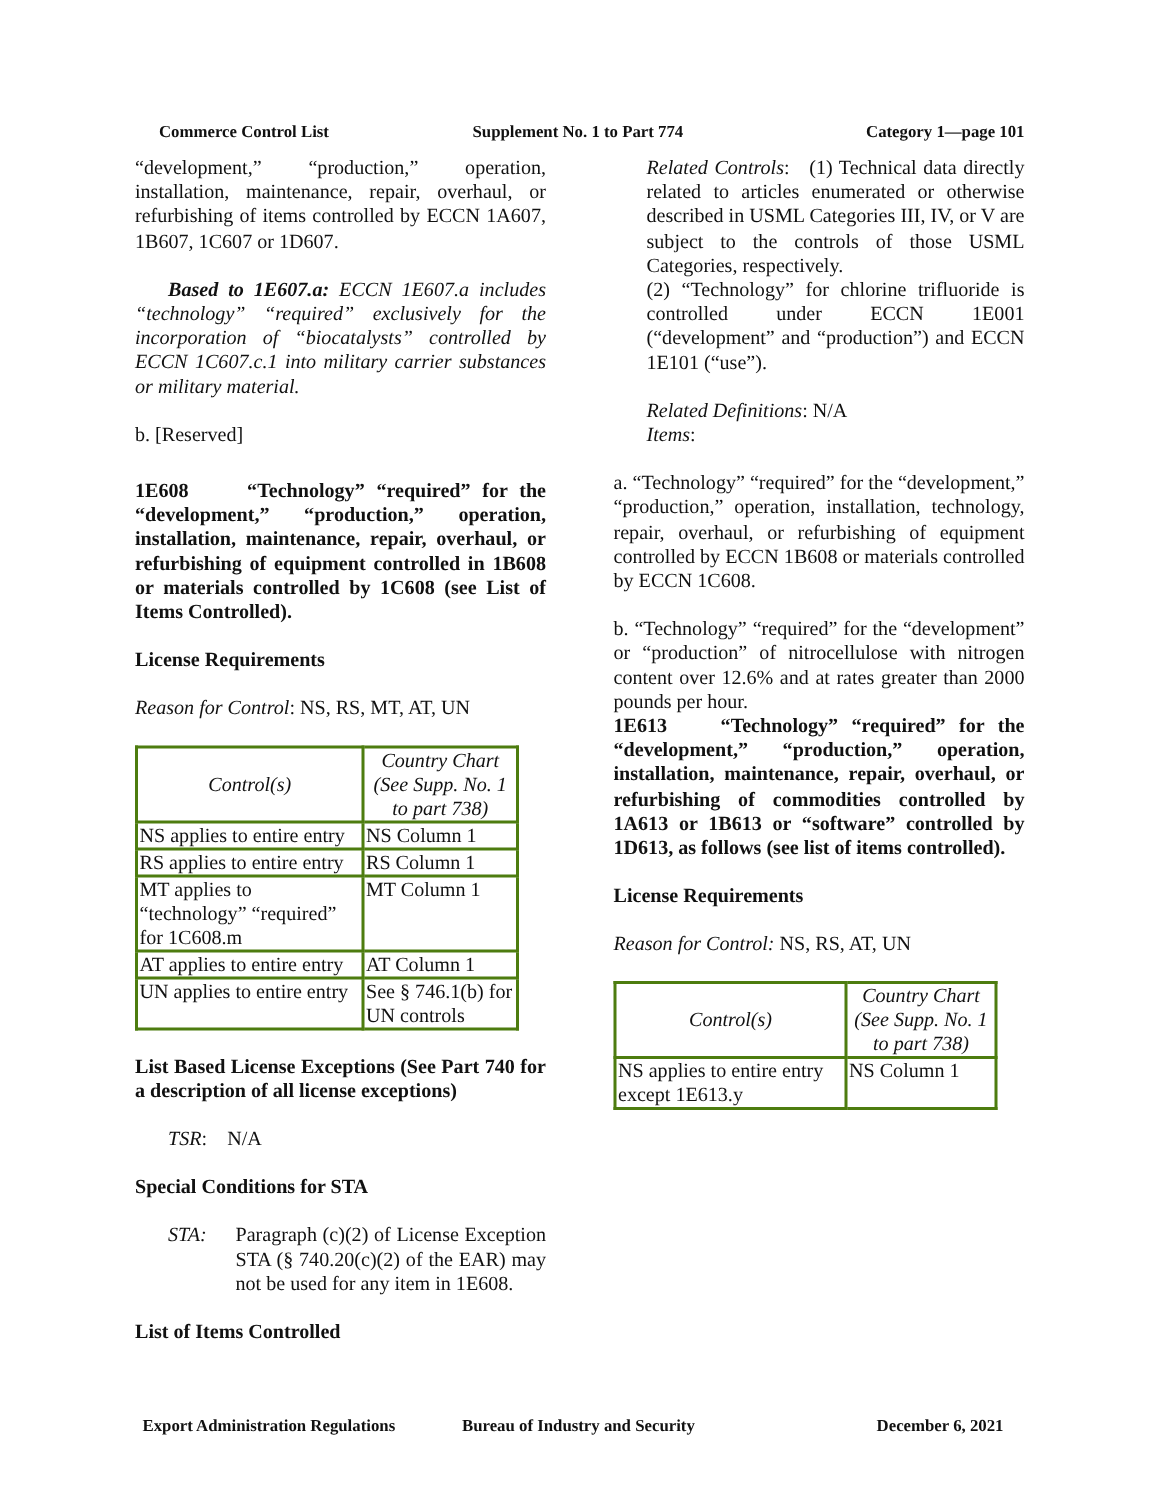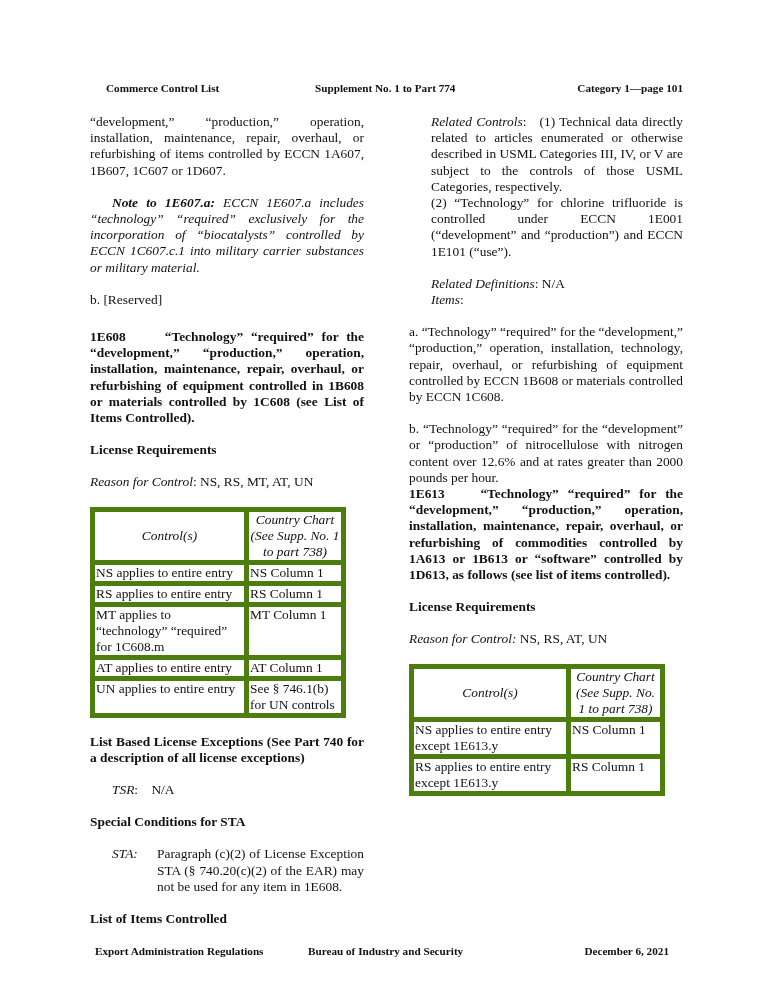--- a/index.html
+++ b/index.html
@@ -8,48 +8,48 @@
     font-family: "Liberation Serif", "DejaVu Serif", serif;
     color: #111; font-size: 13.4px; line-height: 16.2px;
   }
   .hdr, .ftr {
     position: absolute; left: 90px; width: 593px;
     font-weight: bold; font-size: 11.2px;
   }
   .hdr { top: 80px; }
   .ftr { top: 943px; }
   .hdr span, .ftr span { position: absolute; top: 0; white-space: nowrap; }
-  .col { position: absolute; top: 114px; width: 274px; }
+  .col { position: absolute; top: 104px; width: 274px; }
   .col-left { left: 90px; }
   .col-right { left: 409px; }
   p { margin: 0; text-align: justify; }
   .b { font-weight: bold; }
   .i { font-style: italic; }
   .indent { padding-left: 22px; }
   .gap { margin-top: 16px; }
   table { border-collapse: collapse; font-size: 13.4px; line-height: 16px; }
-  td, th { border: 5px solid #4d7c0f; padding: 0 1px; vertical-align: top; font-weight: normal; text-align: left; }
+  td, th { border: 2px solid #4d7c0f; padding: 0 1px; vertical-align: top; font-weight: normal; text-align: left; }
   th { font-style: italic; text-align: center; vertical-align: middle; }
   .lbl-row { display: flex; }
   .lbl-row .k { width: 45px; flex: none; font-style: italic; }
   .lbl-row .v { flex: 1; text-align: justify; }
   u { text-decoration: underline; }
 </style>
 </head>
 <body>
 
 <div class="hdr">
   <span style="left:16px">Commerce Control List</span>
   <span style="left:225px">Supplement No. 1 to Part 774</span>
   <span style="right:0">Category 1—page  101</span>
 </div>
 
 <div class="col col-left">
   <p>“development,” “production,” operation, installation, maintenance, repair, overhaul, or refurbishing of items controlled by ECCN 1A607, 1B607, 1C607 or 1D607.</p>
-  <p class="gap i" style="text-indent:22px"><span class="b">Note to 1E607.a:</span> <span>ECCN 1E607.a includes “technology” “required” exclusively for the incorporation of “biocatalysts” controlled by ECCN 1C607.c.1 into military carrier substances or military material.</span></p>
+  <p class="gap i" style="text-indent:22px"><span class="b">Based to 1E607.a:</span> <span>ECCN 1E607.a includes “technology” “required” exclusively for the incorporation of “biocatalysts” controlled by ECCN 1C607.c.1 into military carrier substances or military material.</span></p>
   <p class="gap">b. [Reserved]</p>
 
   <p class="b" style="margin-top:21px">1E608 &nbsp;&nbsp;&nbsp; “Technology” “required” for the “development,” “production,” operation, installation, maintenance, repair, overhaul, or refurbishing of equipment controlled in 1B608 or materials controlled by 1C608 (see List of Items Controlled).</p>
   <p class="b gap">License Requirements</p>
   <p class="gap"><span class="i">Reason for Control</span><span>: NS, RS, MT, AT, UN</span></p>
 
   <table style="margin-top:16px; width:256px">
     <tbody>
         <tr>
       <th style="width:147px">Control(s)</th>
@@ -105,24 +105,20 @@
   <table style="margin-top:16px; width:256px">
     <tbody>
         <tr>
       <th style="width:150px">Control(s)</th>
       <th>Country Chart (See Supp. No. 1 to part 738)</th>
     </tr>
     <tr>
       <td>NS applies to entire entry except 1E613.y</td>
       <td>NS Column 1</td>
     </tr>
-    <tr>
-      <td>RS applies to entire entry except 1E613.y</td>
-      <td>RS Column 1</td>
-    </tr>
   </tbody>
     </table>
 </div>
 
 <div class="ftr">
   <span style="left:5px">Export Administration Regulations</span>
   <span style="left:218px">Bureau of Industry and Security</span>
   <span style="right:14px">December 6, 2021</span>
 </div>
 

